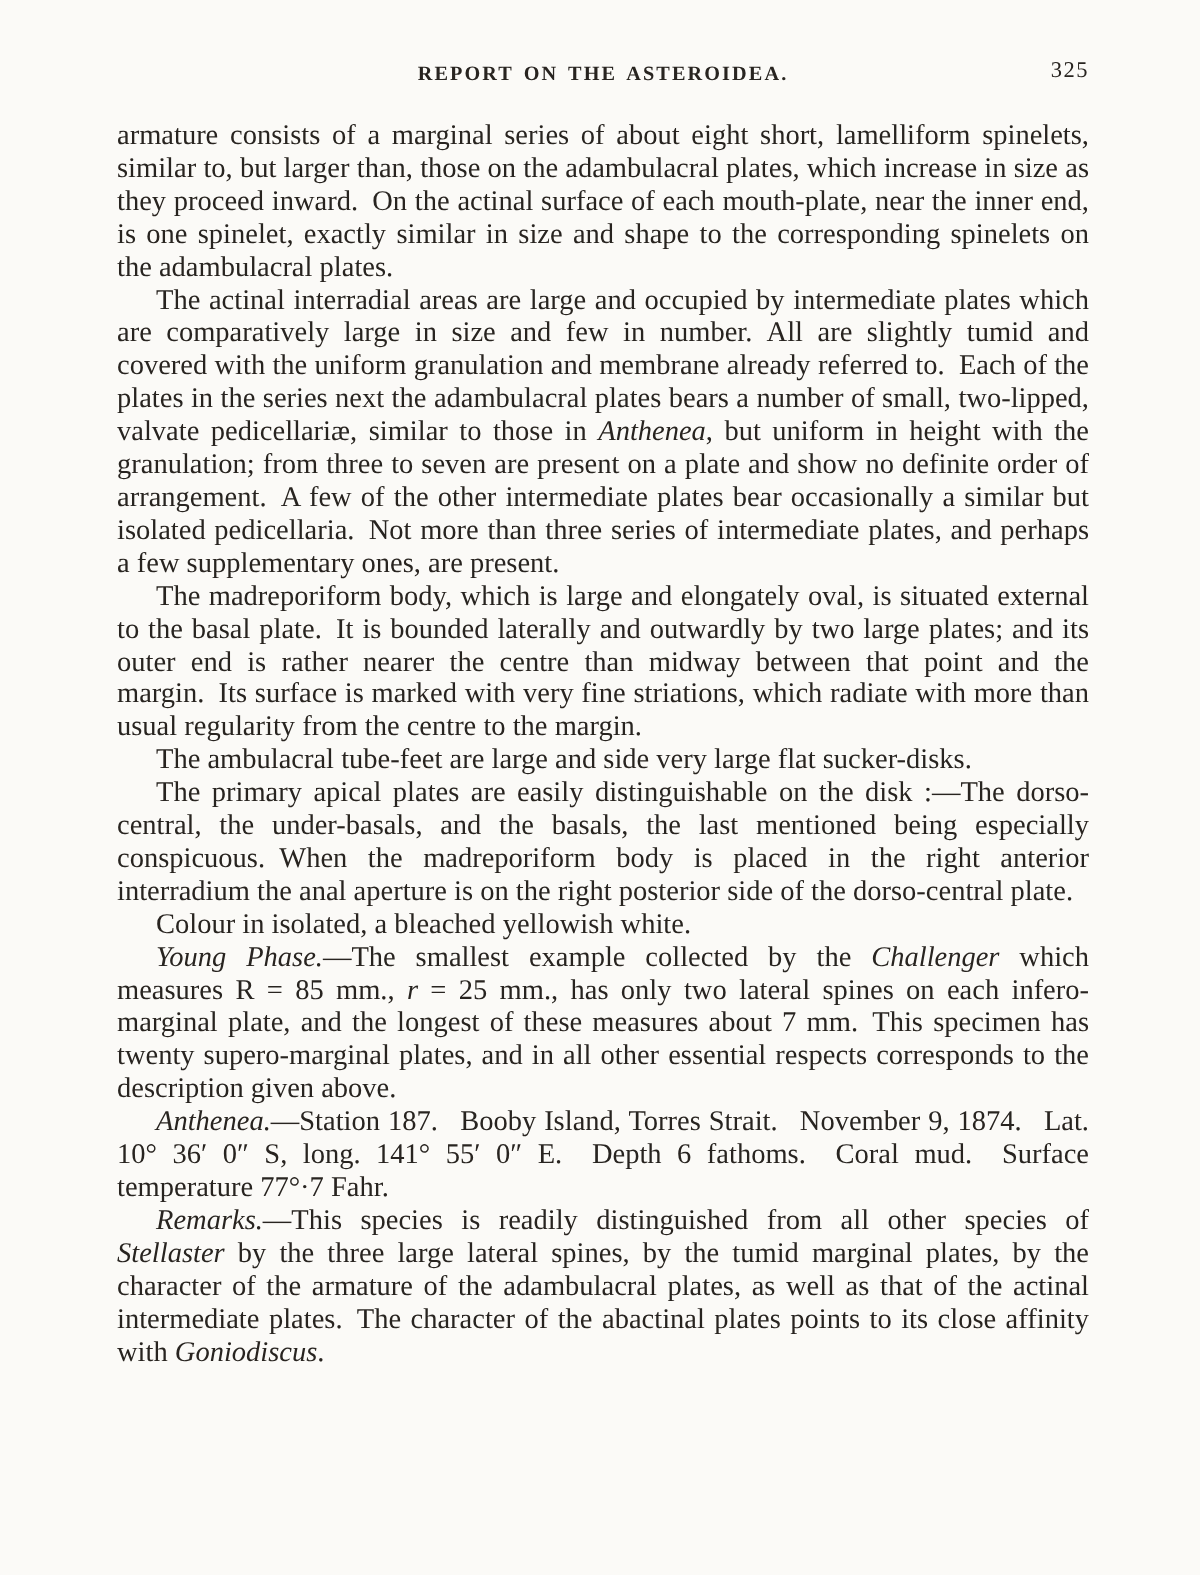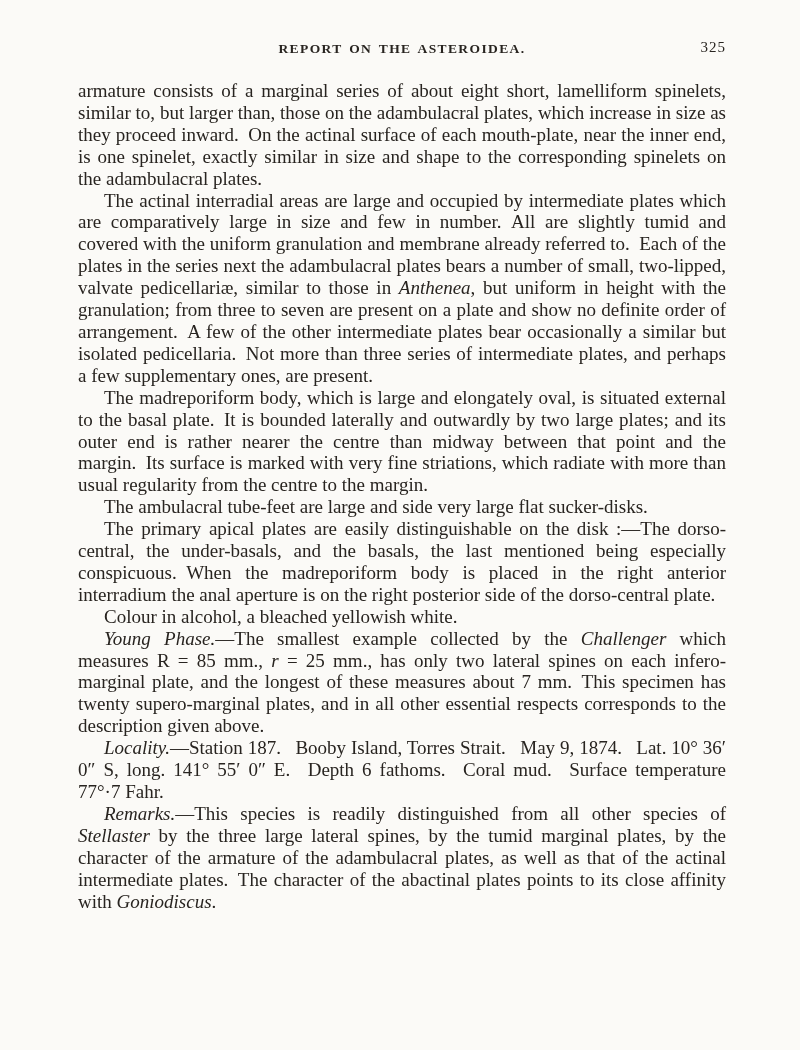--- a/index.html
+++ b/index.html
@@ -68,18 +68,18 @@
   <div class="page-header">
     <span class="running-title">REPORT ON THE ASTEROIDEA.</span>
     <span class="page-number">325</span>
   </div>
   <div class="page-body" id="paragraphs">
       <p class=""><span>armature consists of a marginal series of about eight short, lamelliform spinelets, similar to, but larger than, those on the adambulacral plates, which increase in size as they proceed inward. On the actinal surface of each mouth-plate, near the inner end, is one spinelet, exactly similar in size and shape to the corresponding spinelets on the adambulacral plates.</span></p>
       <p class="indent"><span>The actinal interradial areas are large and occupied by intermediate plates which are comparatively large in size and few in number. All are slightly tumid and covered with the uniform granulation and membrane already referred to. Each of the plates in the series next the adambulacral plates bears a number of small, two-lipped, valvate pedicellariæ, similar to those in </span><em>Anthenea</em><span>, but uniform in height with the granulation; from three to seven are present on a plate and show no definite order of arrangement. A few of the other intermediate plates bear occasionally a similar but isolated pedicellaria. Not more than three series of intermediate plates, and perhaps a few supplementary ones, are present.</span></p>
       <p class="indent"><span>The madreporiform body, which is large and elongately oval, is situated external to the basal plate. It is bounded laterally and outwardly by two large plates; and its outer end is rather nearer the centre than midway between that point and the margin. Its surface is marked with very fine striations, which radiate with more than usual regularity from the centre to the margin.</span></p>
       <p class="indent"><span>The ambulacral tube-feet are large and side very large flat sucker-disks.</span></p>
       <p class="indent"><span>The primary apical plates are easily distinguishable on the disk :—The dorso-central, the under-basals, and the basals, the last mentioned being especially conspicuous. When the madreporiform body is placed in the right anterior interradium the anal aperture is on the right posterior side of the dorso-central plate.</span></p>
-      <p class="indent"><span>Colour in alcohol, a bleached yellowish white.</span></p>
+      <p class="indent"><span>Colour in isolated, a bleached yellowish white.</span></p>
       <p class="indent"><em>Young Phase.</em><span>—The smallest example collected by the </span><em>Challenger</em><span> which measures R = 85 mm., </span><em>r</em><span> = 25 mm., has only two lateral spines on each infero-marginal plate, and the longest of these measures about 7 mm. This specimen has twenty supero-marginal plates, and in all other essential respects corresponds to the description given above.</span></p>
-      <p class="indent"><em>Locality.</em><span>—Station 187.  Booby Island, Torres Strait.  May 9, 1874.  Lat. 10° 36′ 0″ S, long. 141° 55′ 0″ E.  Depth 6 fathoms.  Coral mud.  Surface temperature 77°·7 Fahr.</span></p>
+      <p class="indent"><em>Anthenea.</em><span>—Station 187.  Booby Island, Torres Strait.  November 9, 1874.  Lat. 10° 36′ 0″ S, long. 141° 55′ 0″ E.  Depth 6 fathoms.  Coral mud.  Surface temperature 77°·7 Fahr.</span></p>
       <p class="indent"><em>Remarks.</em><span>—This species is readily distinguished from all other species of </span><em>Stellaster</em><span> by the three large lateral spines, by the tumid marginal plates, by the character of the armature of the adambulacral plates, as well as that of the actinal intermediate plates. The character of the abactinal plates points to its close affinity with </span><em>Goniodiscus</em><span>.</span></p>
     </div>
 </div>
 
 </body></html>

